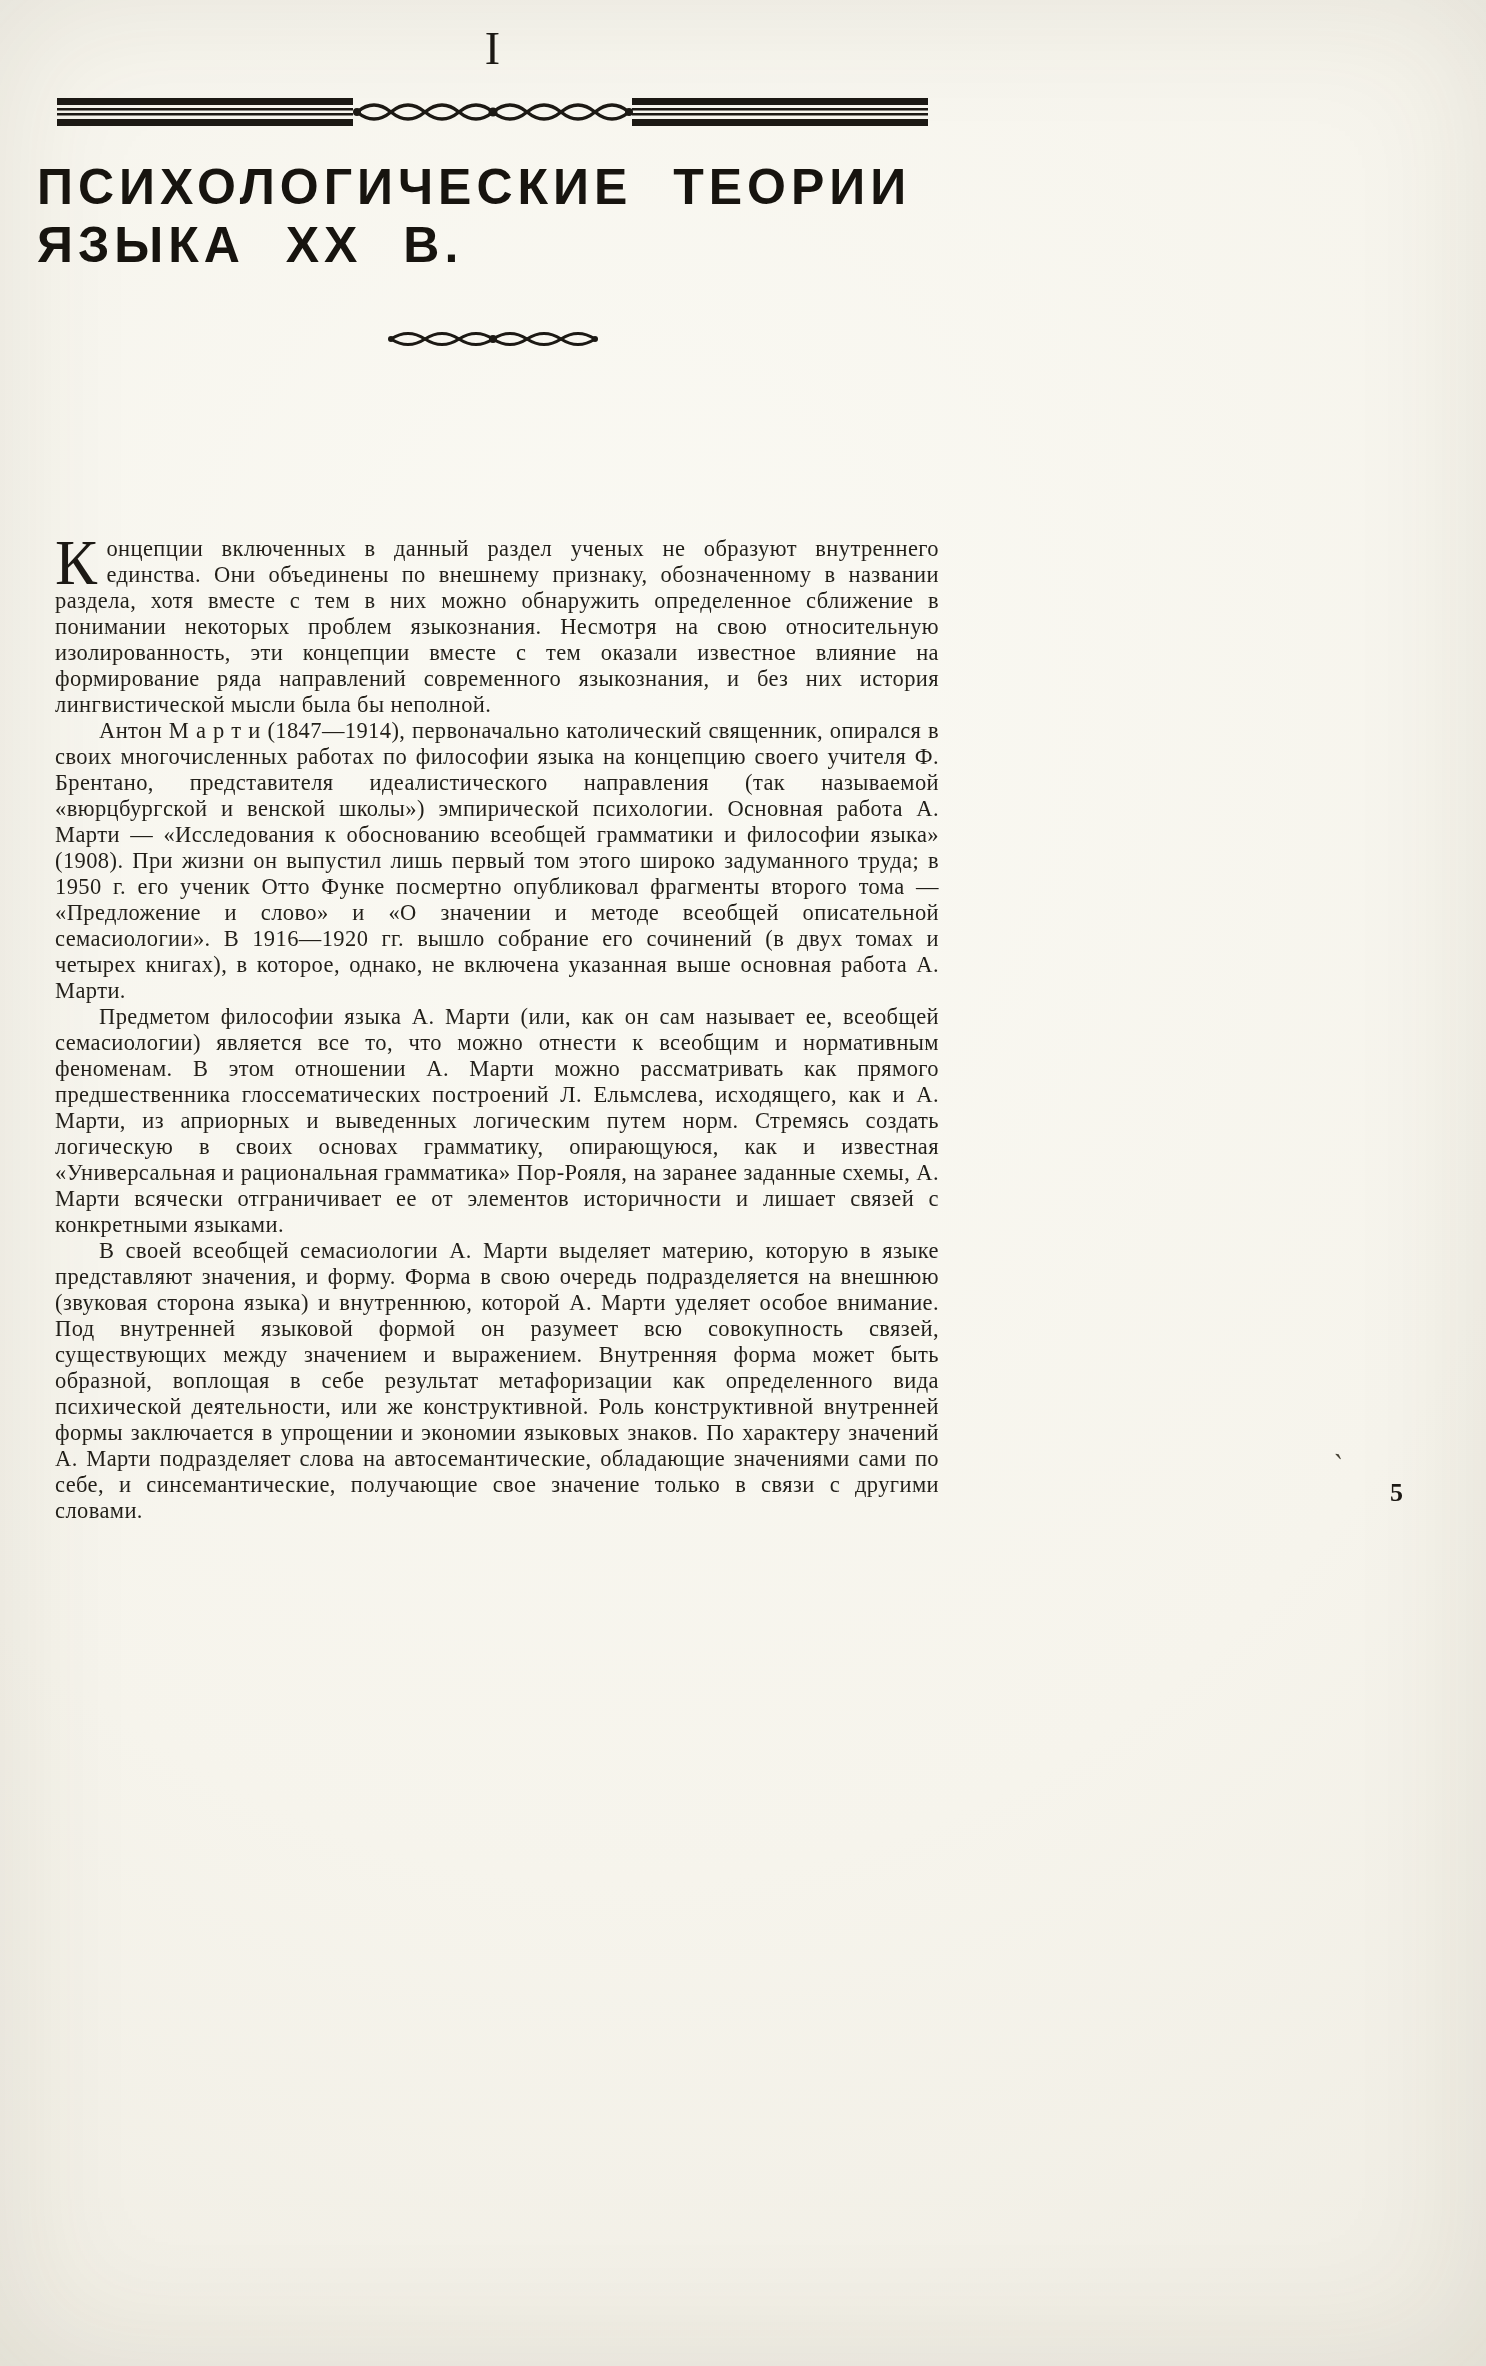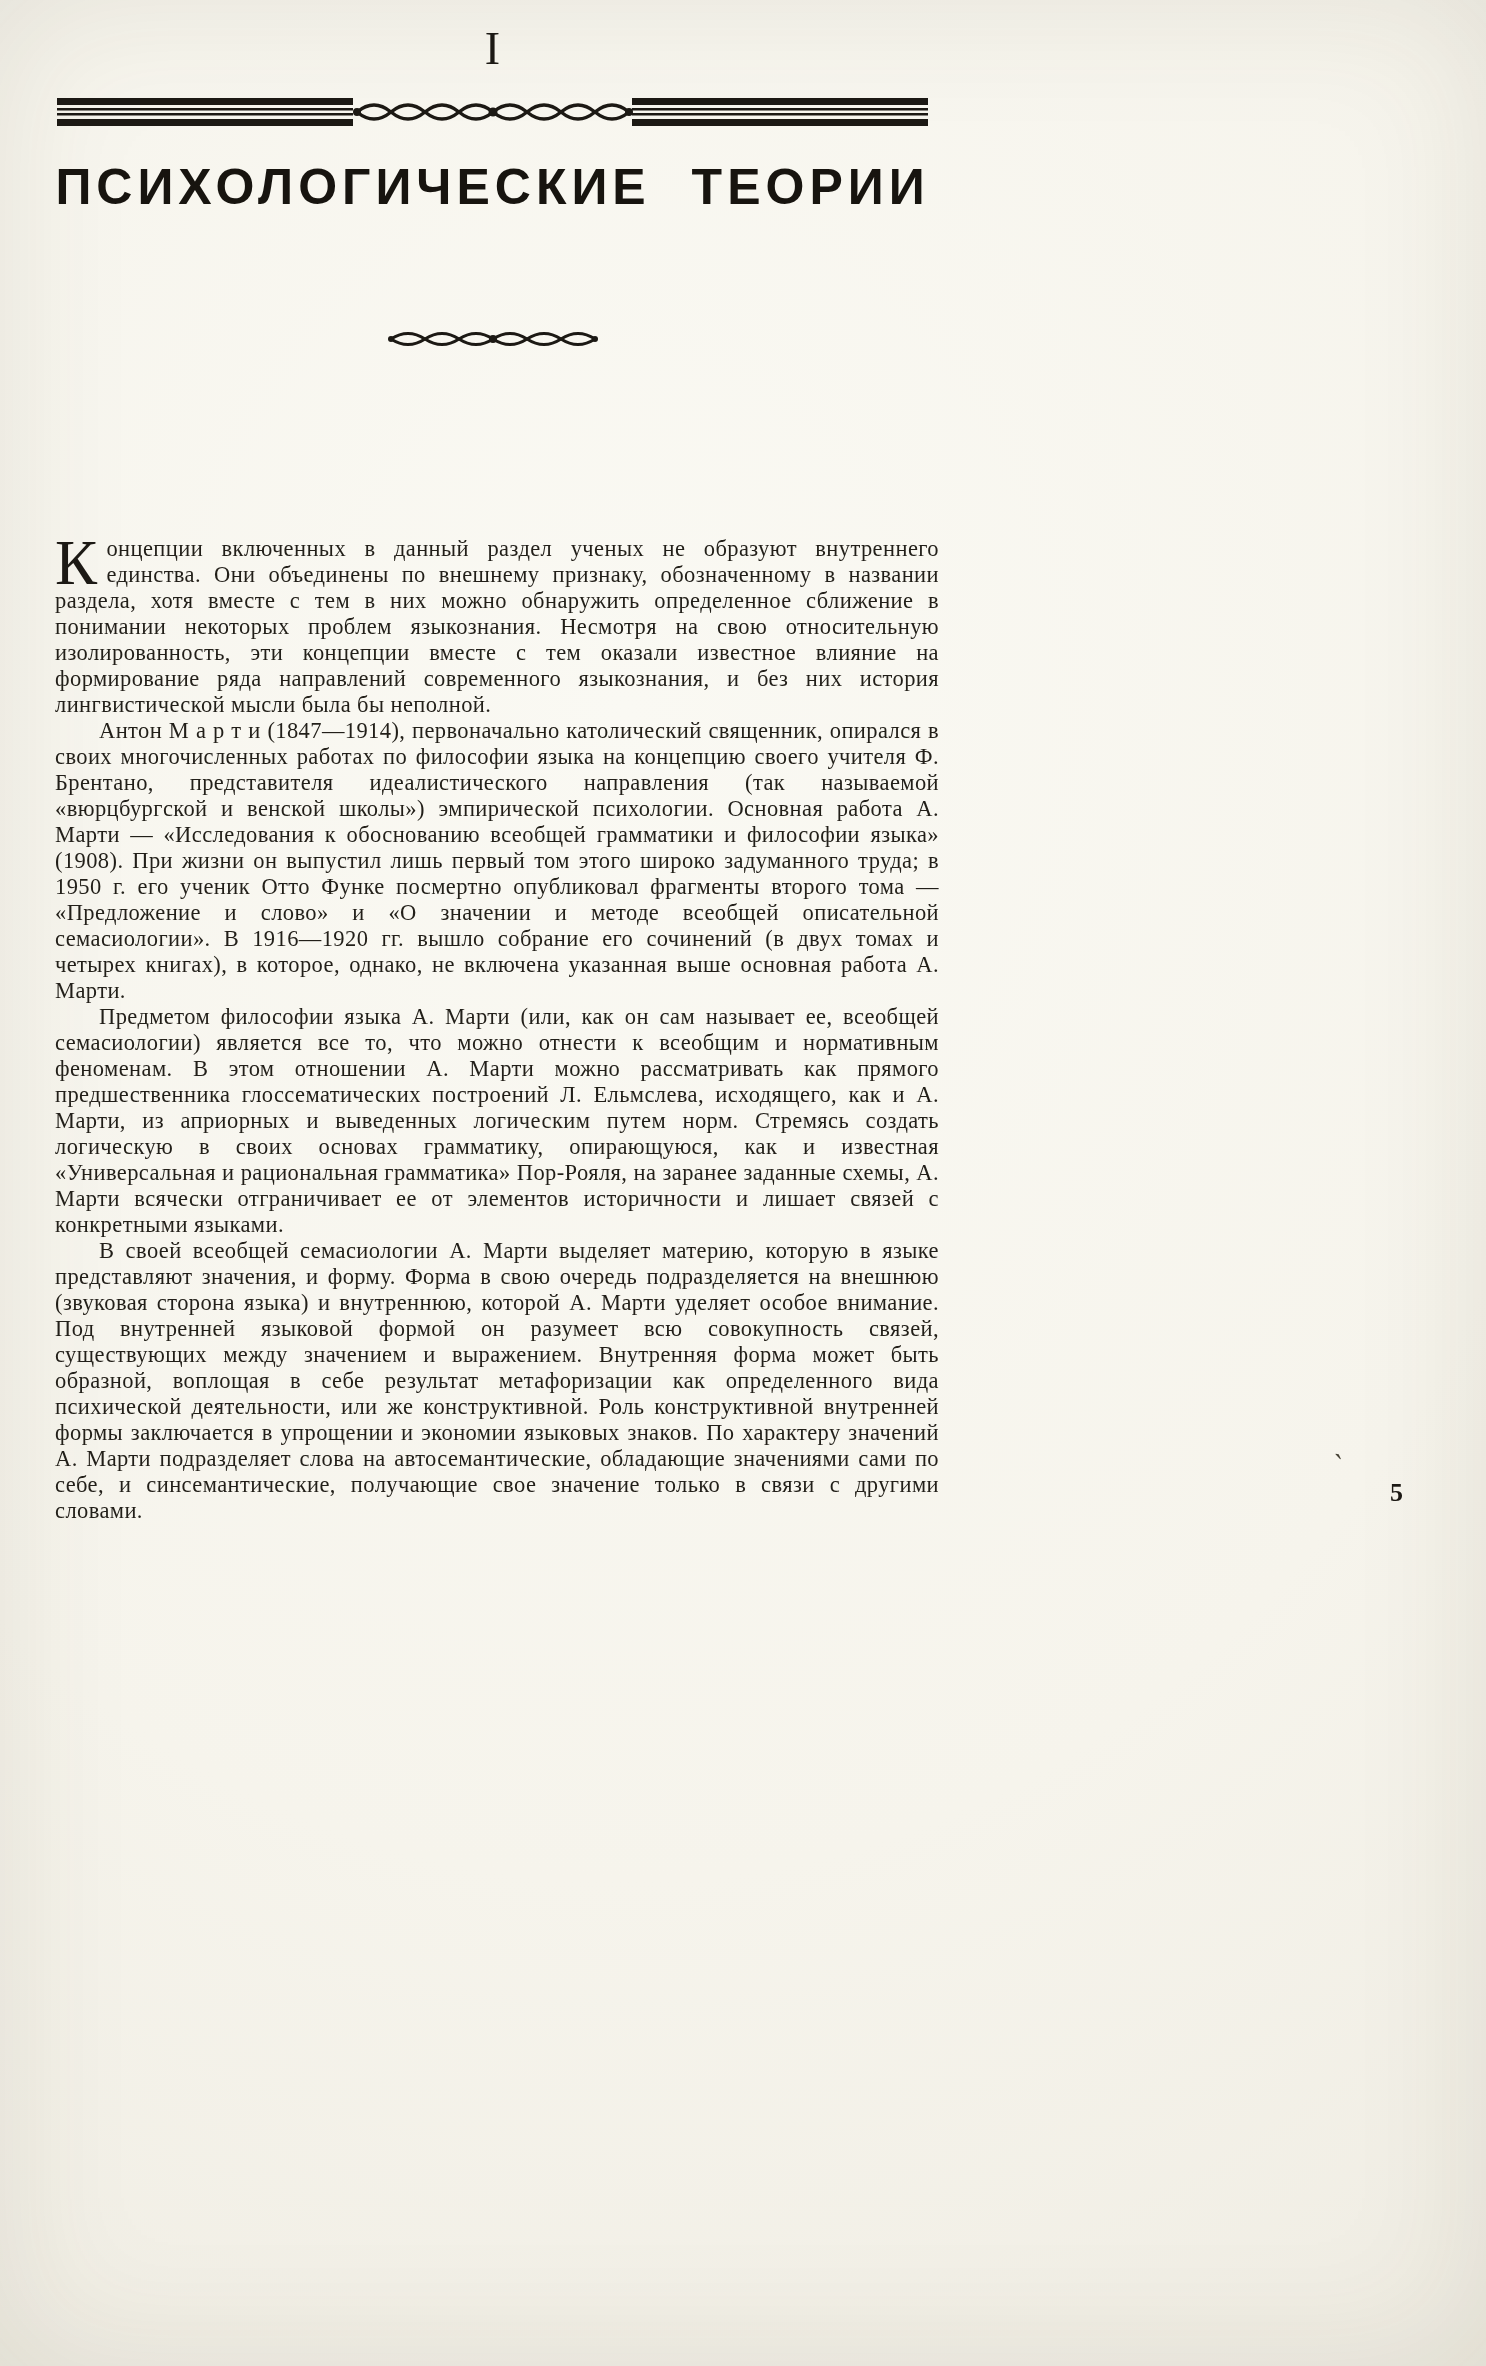--- a/index.html
+++ b/index.html
@@ -29,21 +29,21 @@
 
   .header-rule {
     position: absolute;
     top: 94px; left: 57px;
     width: 871px; height: 36px;
   }
 
   .title-block {
     position: absolute;
     top: 158px; left: 37px; width: 911px;
-    text-align: center;
+    text-align: left;
     font-family: "Liberation Sans", sans-serif;
     font-weight: 700;
     font-size: 50px;
     line-height: 1.16;
     letter-spacing: 5px;
     word-spacing: 22px;
     color: #17140f;
   }
 
   .title-ornament {
@@ -118,20 +118,21 @@
         <rect class="ink" x="575" y="4" width="296" height="7"></rect>
         <rect class="ink" x="575" y="14" width="296" height="2.5"></rect>
         <rect class="ink" x="575" y="19" width="296" height="2.5"></rect>
         <rect class="ink" x="575" y="25" width="296" height="7"></rect>
       </g>
     </svg>
   </div>
 
   <div class="title-block">
     <div>ПСИХОЛОГИЧЕСКИЕ ТЕОРИИ</div>
+    <div>ЯЗЫКА XX В.</div>
   </div>
 
   <div class="title-ornament">
     <svg width="224" height="26" viewBox="0 0 224 26">
       <path class="stroke" stroke-width="3" d="M10,13 Q27,2 44,13 T78,13 T112,13 T146,13 T180,13 T214,13"></path>
       <path class="stroke" stroke-width="3" d="M10,13 Q27,24 44,13 T78,13 T112,13 T146,13 T180,13 T214,13"></path>
       <circle class="ink" cx="10" cy="13" r="3"></circle>
       <circle class="ink" cx="112" cy="13" r="4"></circle>
       <circle class="ink" cx="214" cy="13" r="3"></circle>
     </svg>

